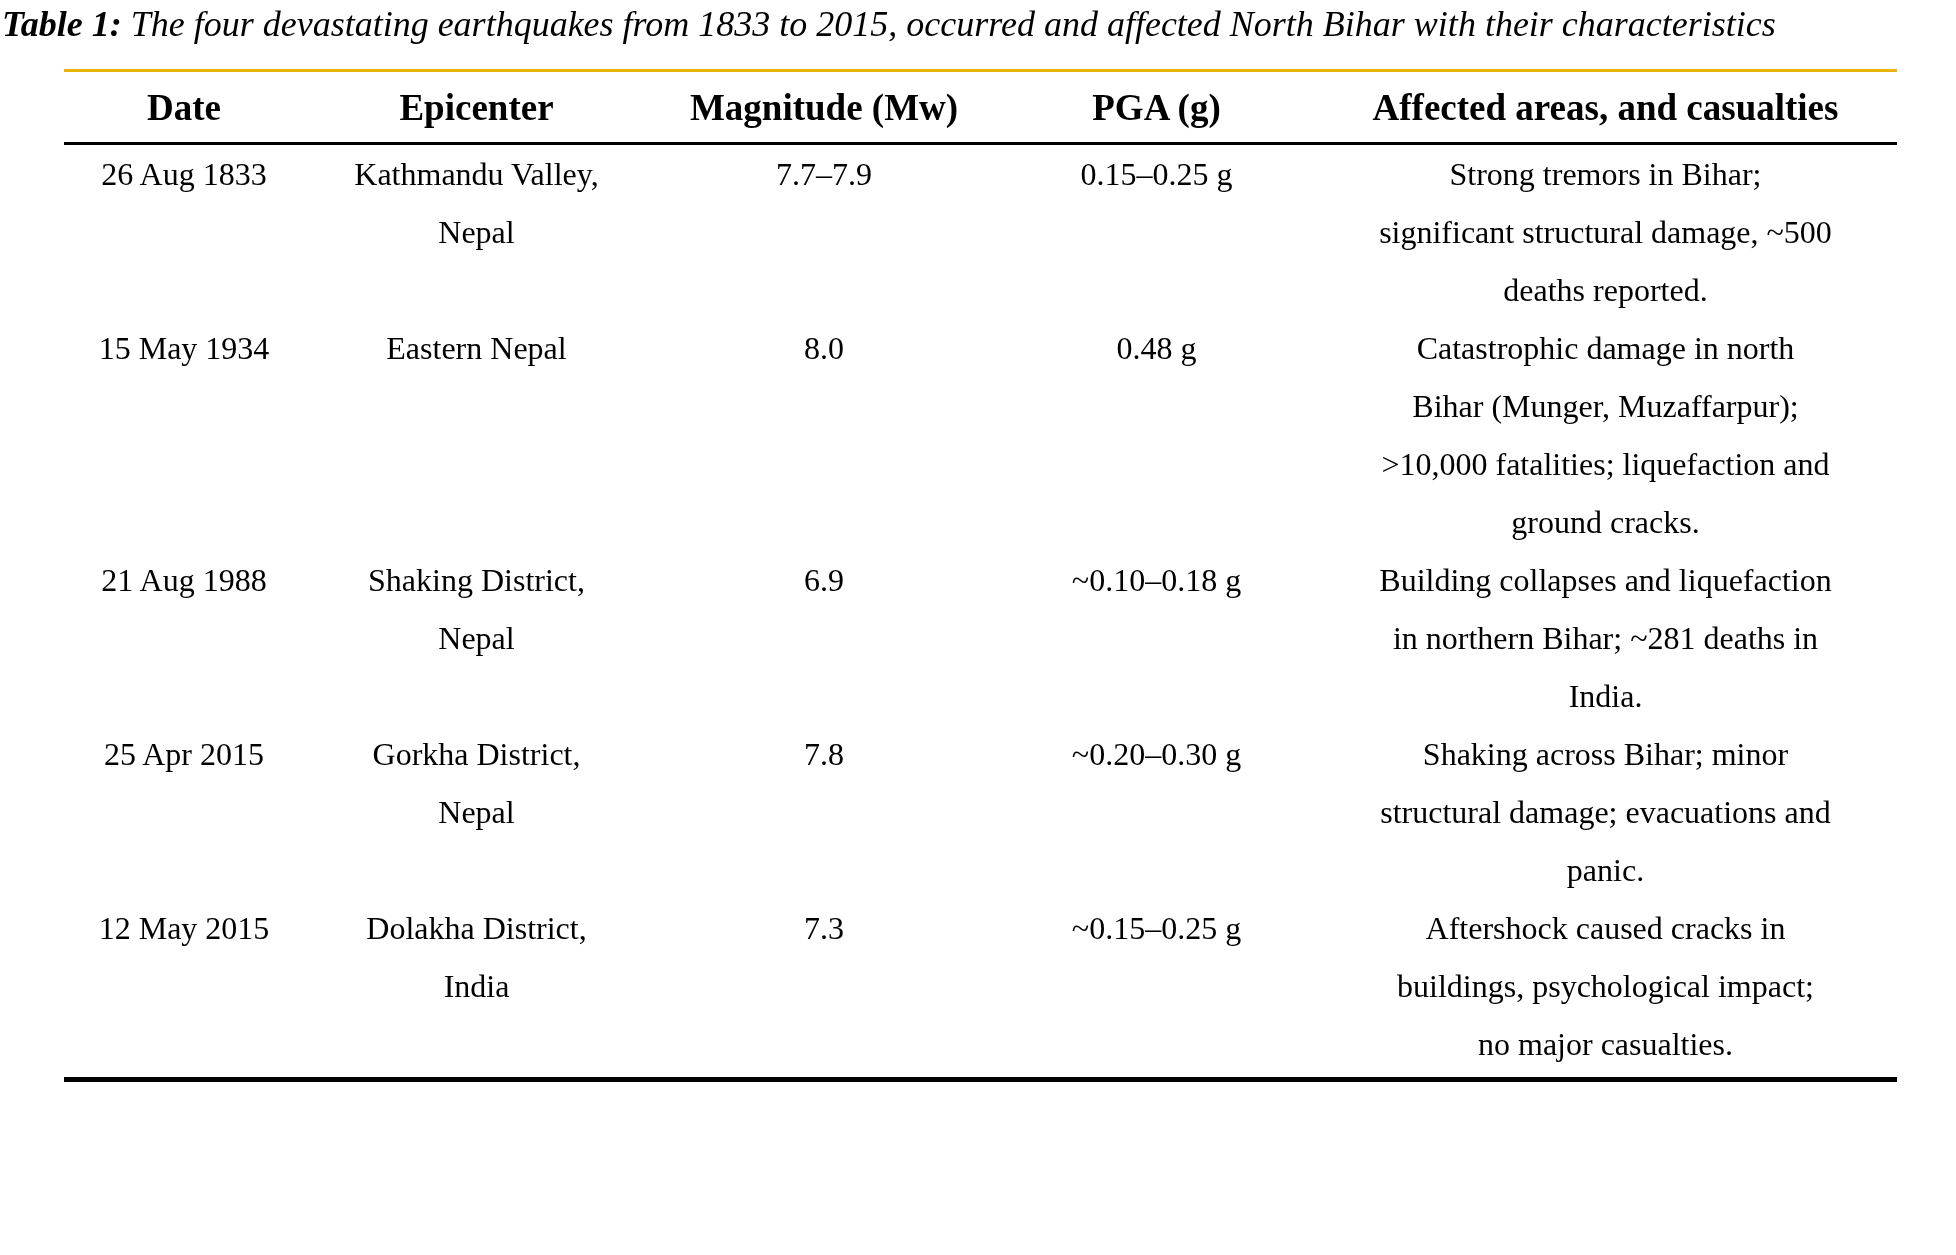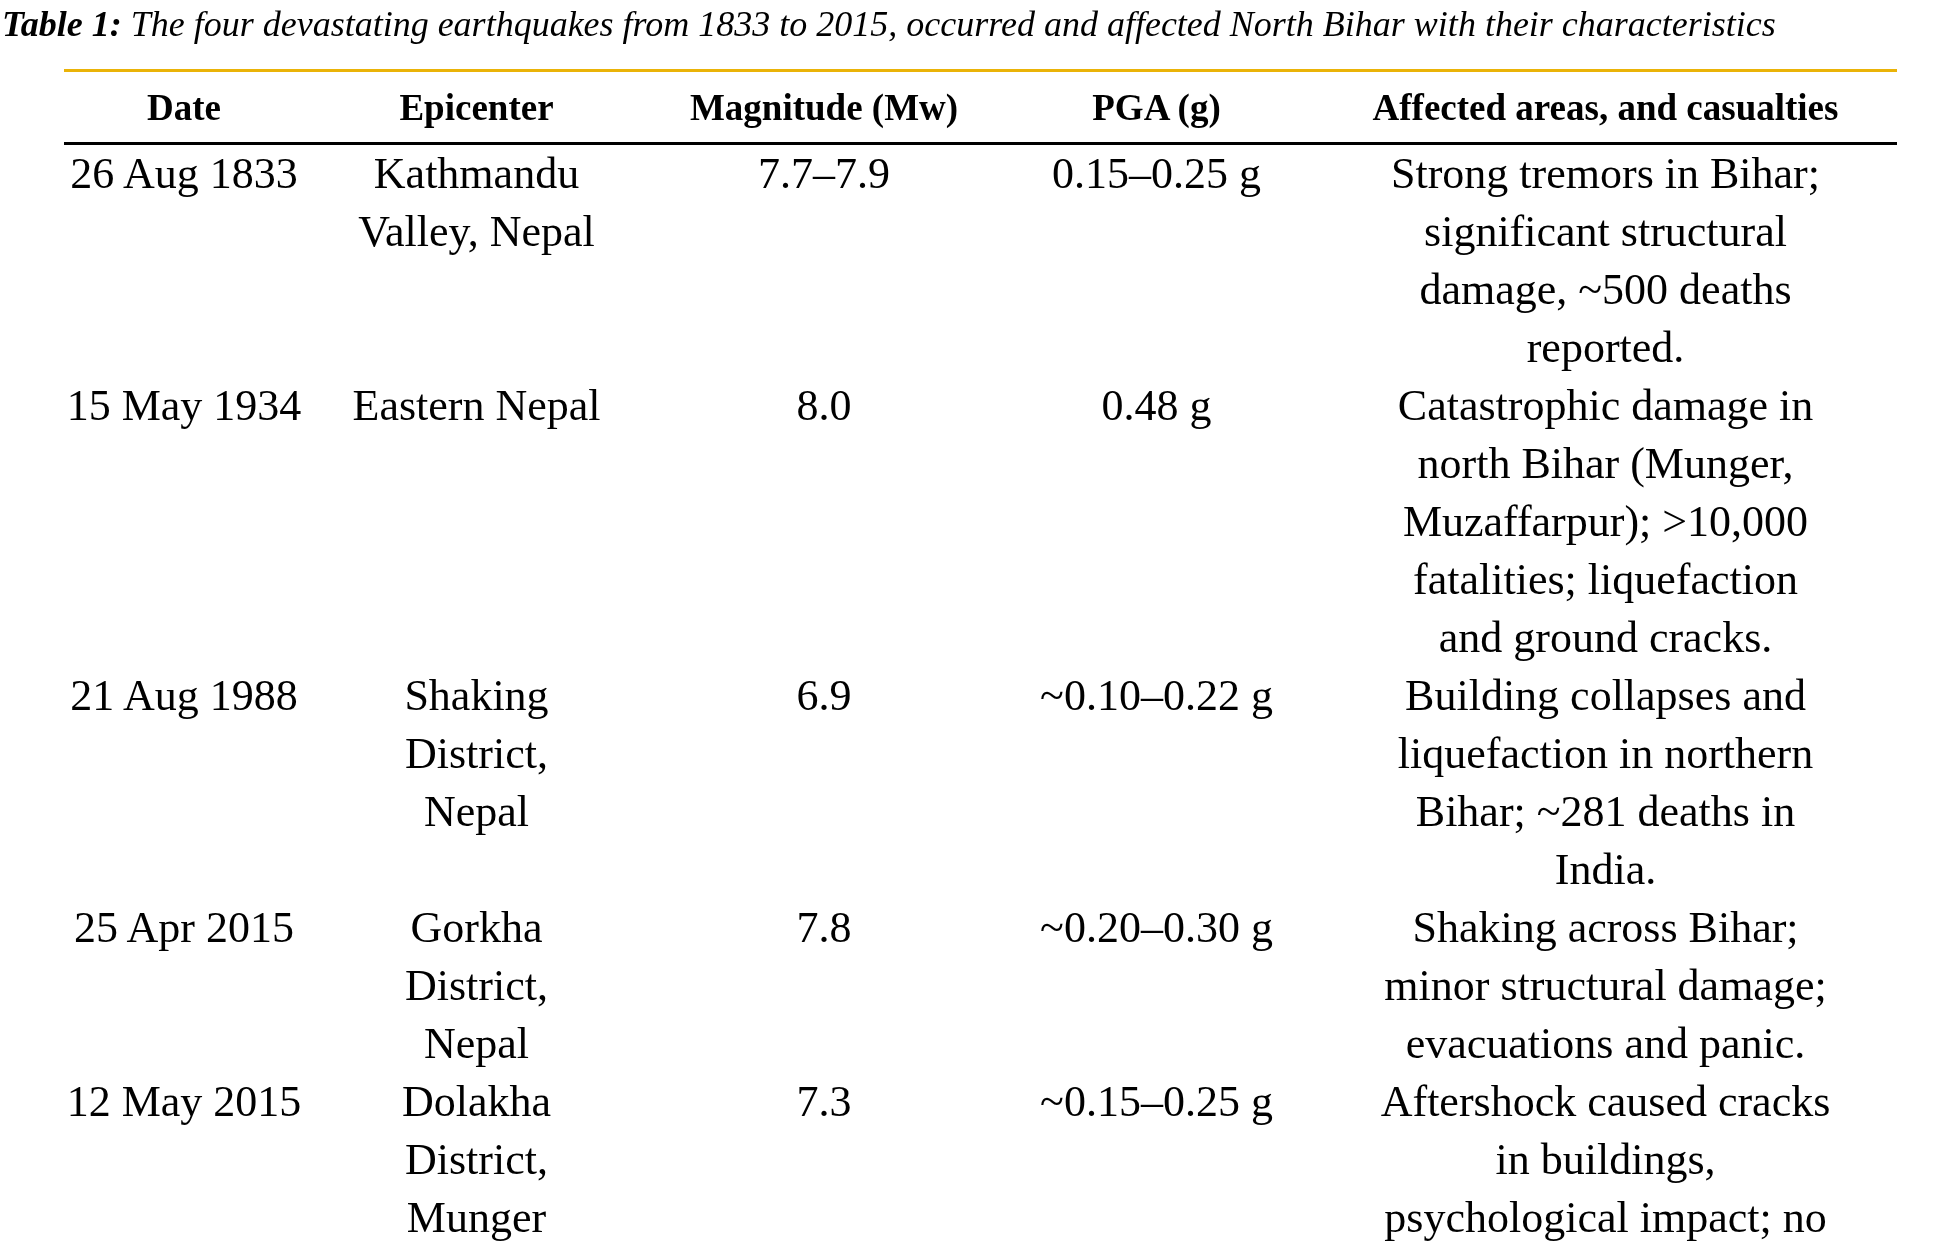--- a/index.html
+++ b/index.html
@@ -38,21 +38,21 @@
   table.eq-table th {
     font-size: 37px;
     font-weight: bold;
     line-height: 44px;
     padding: 14px 0 12px 0;
     text-align: center;
     white-space: nowrap;
     overflow: visible;
   }
   table.eq-table td {
-    font-size: 44px;
+    font-size: 32px;
     line-height: 58px;
     text-align: center;
     vertical-align: top;
     padding: 0;
   }
   table.eq-table td.cell-epicenter { padding: 0 48px; }
   table.eq-table td.cell-affected  { padding: 0 64px; }
   table.eq-table tbody tr:last-child td { padding-bottom: 4px; text-align: center; }
   col.c-date      { width: 240px; }
   col.c-epicenter { width: 345px; }
@@ -94,31 +94,31 @@
       <td class="cell-date">15 May 1934</td>
       <td class="cell-epicenter">Eastern Nepal</td>
       <td class="cell-magnitude">8.0</td>
       <td class="cell-pga">0.48 g</td>
       <td class="cell-affected">Catastrophic damage in north Bihar (Munger, Muzaffarpur); &gt;10,000 fatalities; liquefaction and ground cracks.</td>
     </tr>
     <tr>
       <td class="cell-date">21 Aug 1988</td>
       <td class="cell-epicenter">Shaking District, Nepal</td>
       <td class="cell-magnitude">6.9</td>
-      <td class="cell-pga">~0.10–0.22 g</td>
+      <td class="cell-pga">~0.10–0.18 g</td>
       <td class="cell-affected">Building collapses and liquefaction in northern Bihar; ~281 deaths in India.</td>
     </tr>
     <tr>
       <td class="cell-date">25 Apr 2015</td>
       <td class="cell-epicenter">Gorkha District, Nepal</td>
       <td class="cell-magnitude">7.8</td>
       <td class="cell-pga">~0.20–0.30 g</td>
       <td class="cell-affected">Shaking across Bihar; minor structural damage; evacuations and panic.</td>
     </tr>
     <tr>
       <td class="cell-date">12 May 2015</td>
-      <td class="cell-epicenter">Dolakha District, Munger</td>
+      <td class="cell-epicenter">Dolakha District, India</td>
       <td class="cell-magnitude">7.3</td>
       <td class="cell-pga">~0.15–0.25 g</td>
       <td class="cell-affected">Aftershock caused cracks in buildings, psychological impact; no major casualties.</td>
     </tr>
   </tbody>
 </table>
 
 </body></html>

